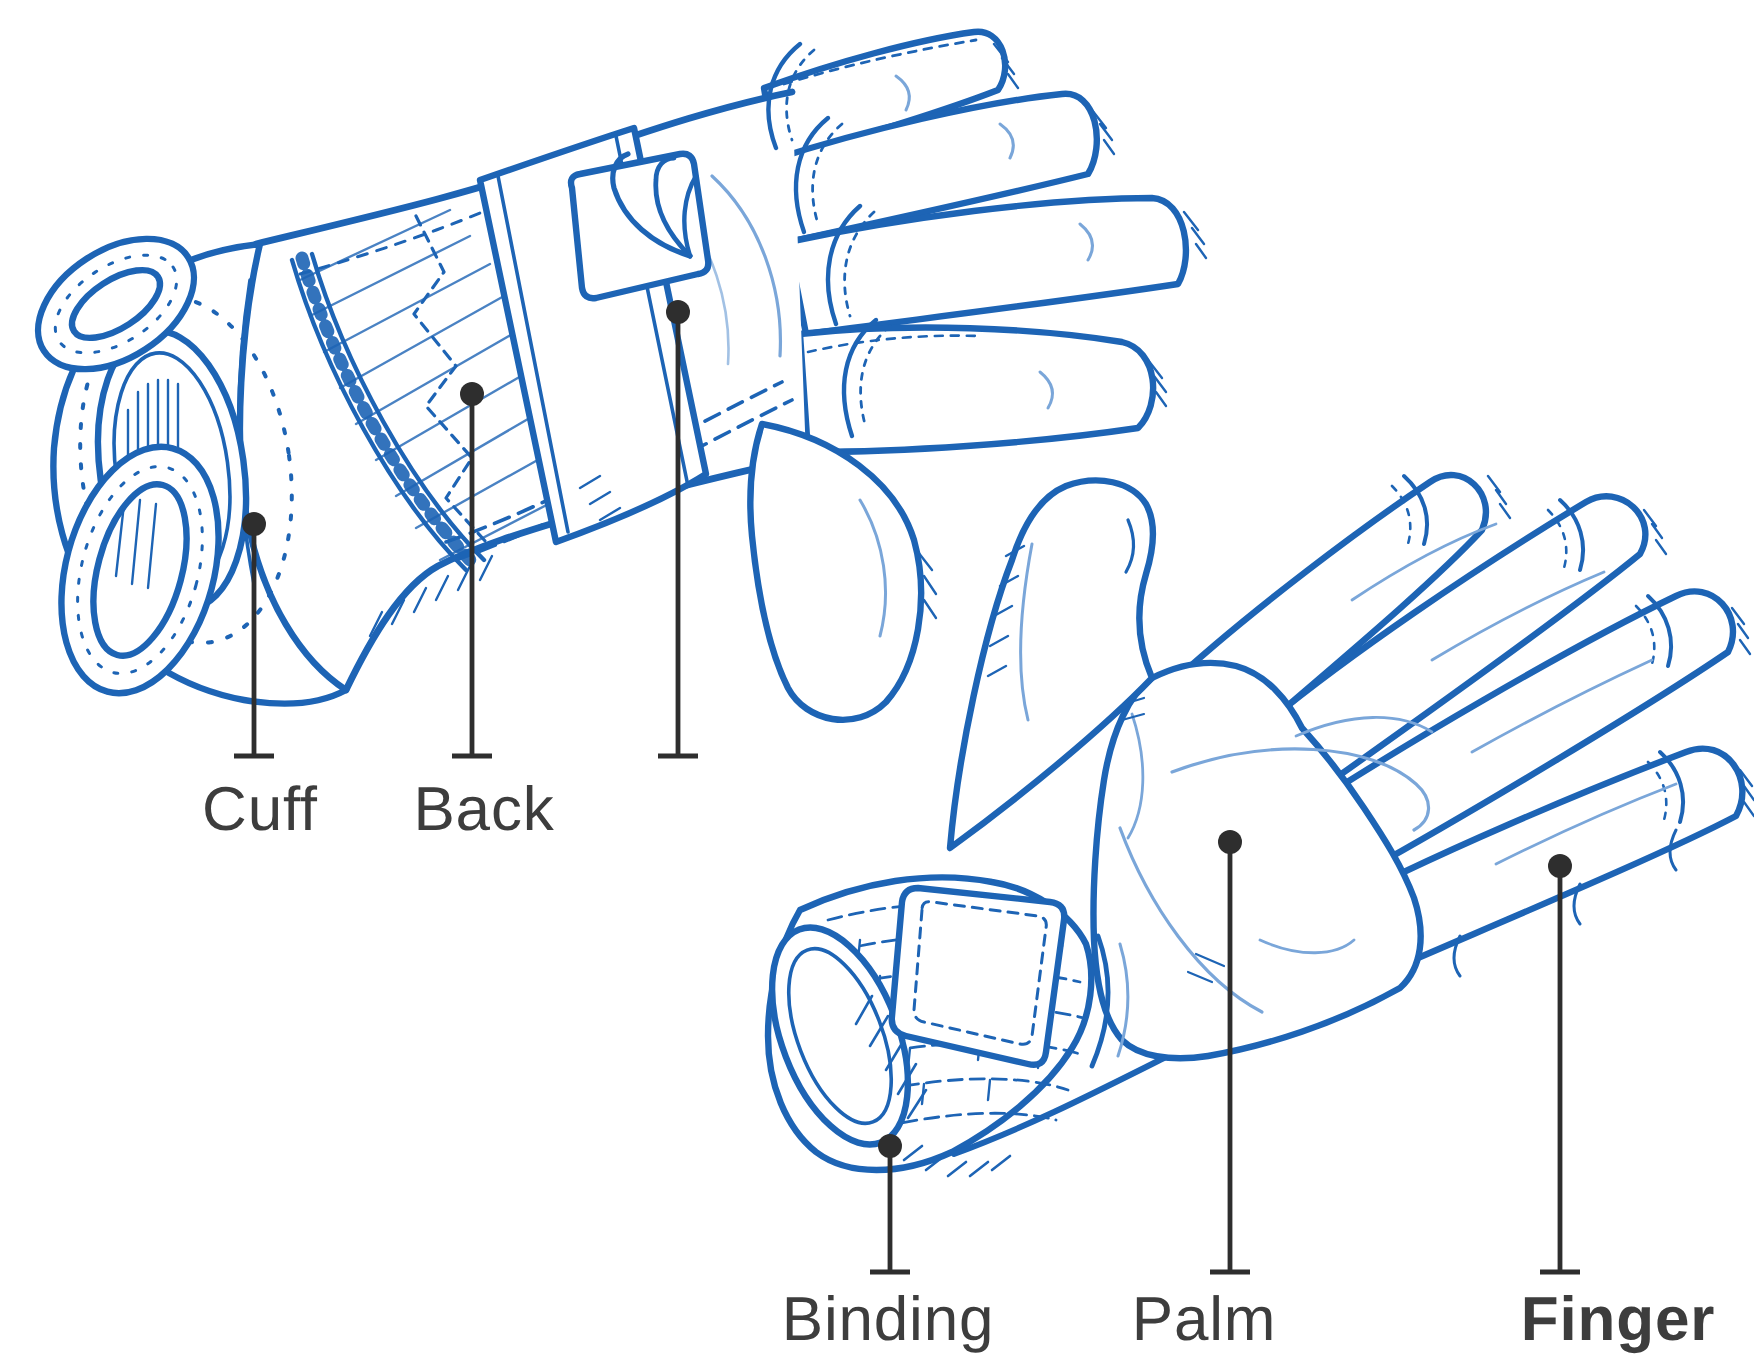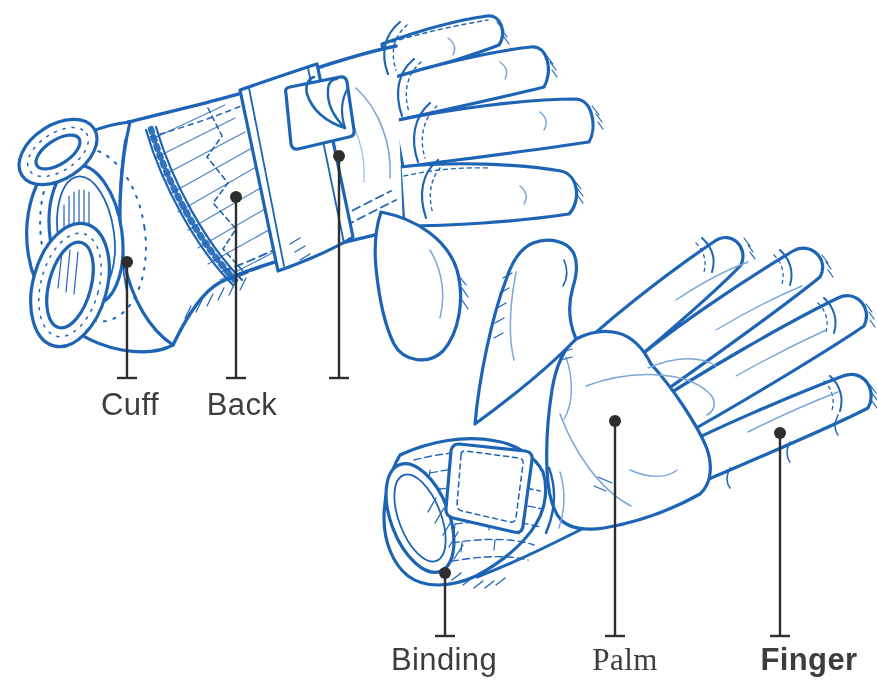--- a/index.html
+++ b/index.html
@@ -25,21 +25,21 @@
     font-weight:300;
     letter-spacing:0.4px;
     color:var(--label-text);
     white-space:nowrap;
     line-height:1.05;
   }
   #label-cuff   {left:130px;top:389px;}
   #label-back   {left:242px;top:389px;}
   #label-lining {left:358px;top:389px;}
   #label-binding{left:444px;top:644px;}
-  #label-palm   {left:625px;top:644px;font-family:Liberation Serif, serif;}
+  #label-palm   {left:602px;top:644px;}
   #label-finger {left:809px;top:644px;font-weight:bold;}
 </style>
 </head>
 <body>
 
 <div class="canvas">
 
   <svg width="877" height="681" viewBox="0 0 877 681">
 
     <g>

